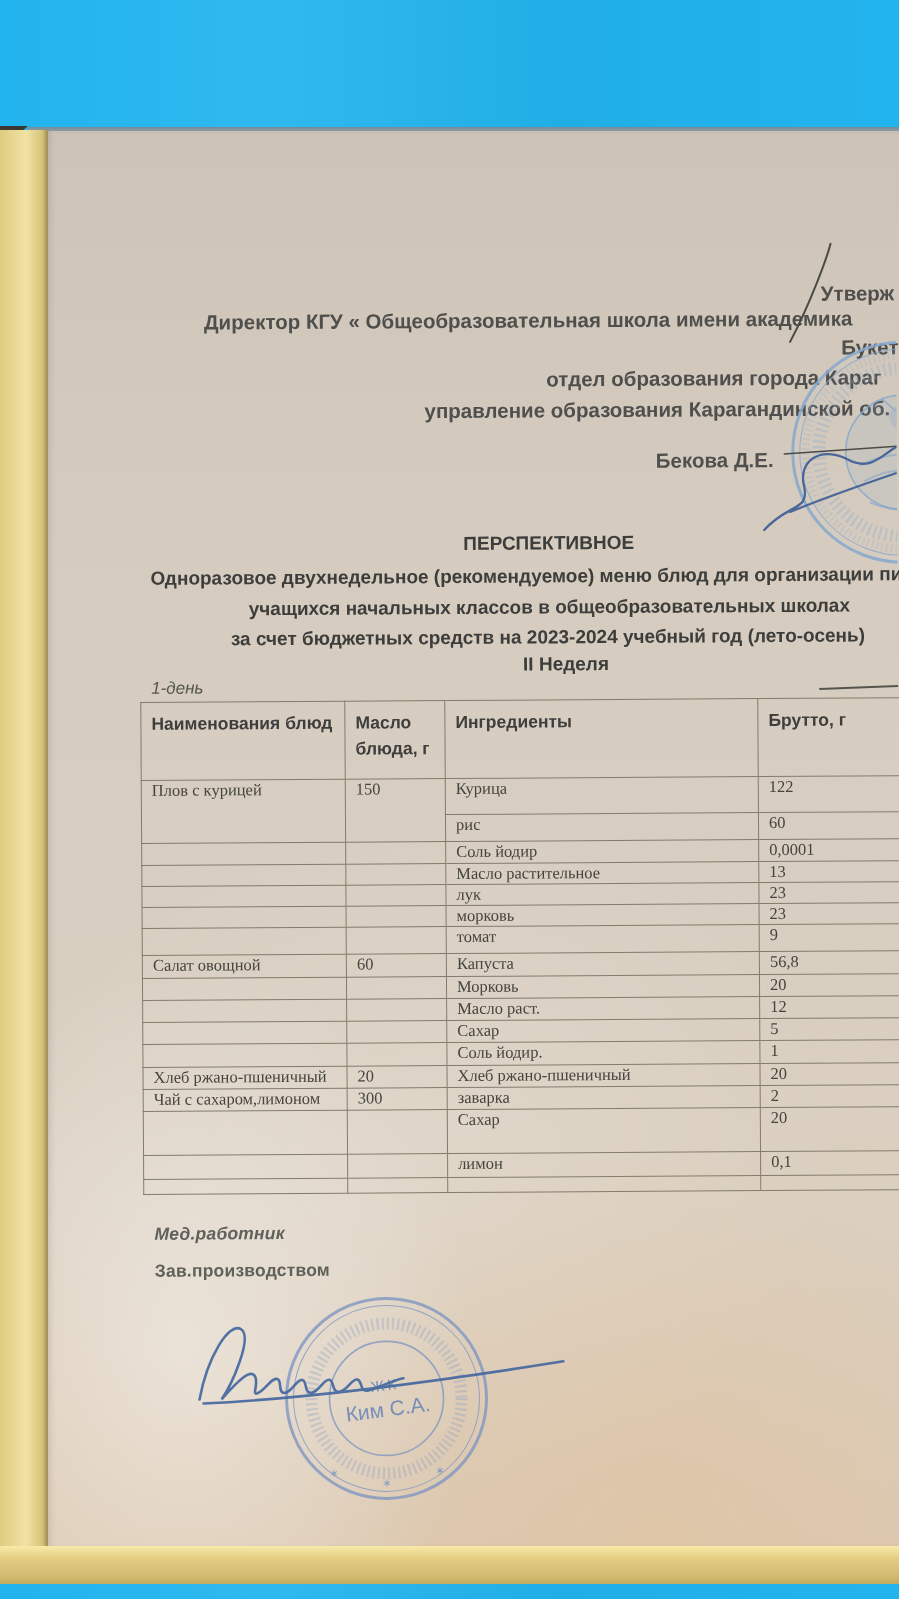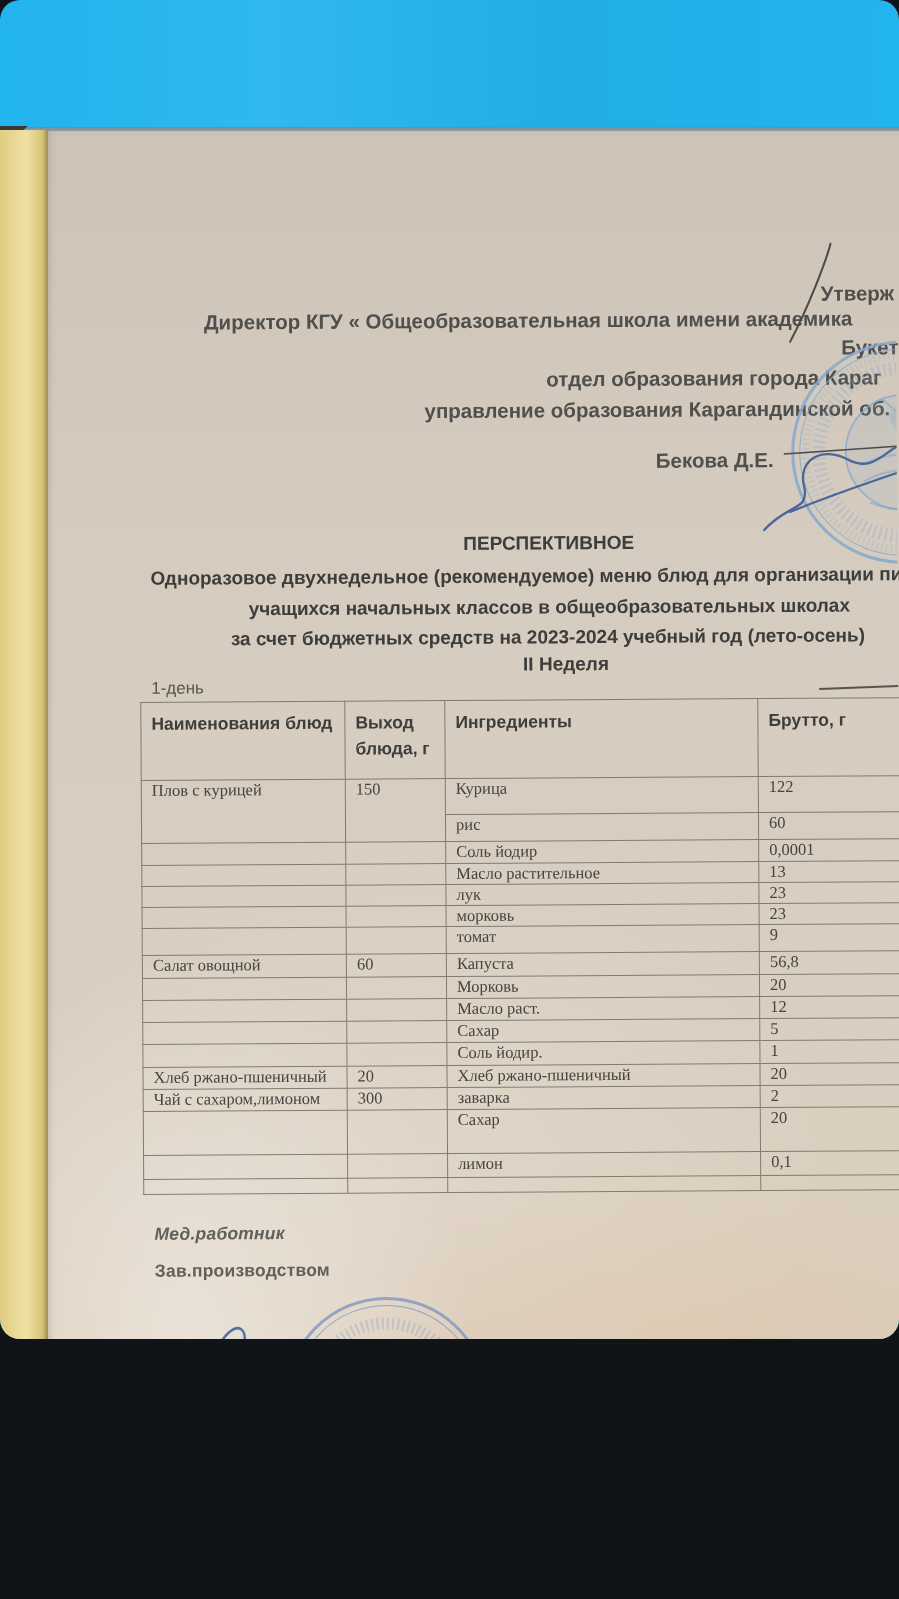--- a/index.html
+++ b/index.html
@@ -1,20 +1,19 @@
 <!DOCTYPE html>
 <html><head>
 <meta charset="utf-8">
 <style>
   html,body{margin:0;padding:0;background:#101418;}
   .photo{
-    position:relative;width:899px;height:1339px;overflow:hidden;
+    position:relative;width:899px;height:1599px;overflow:hidden;
     background:linear-gradient(90deg, rgba(255,255,255,0) 0%, rgba(255,255,255,.06) 30%, rgba(0,0,0,.035) 62%, rgba(255,255,255,0) 100%), #22b4ee;
     font-family:"Liberation Sans",sans-serif;
-    border-radius:20px;
   }
   .paper{
     position:absolute;left:46px;top:131px;width:853px;height:1417px;
     background:
       radial-gradient(55% 45% at 16% 86%, rgba(255,255,255,.42), rgba(255,255,255,0) 62%),
       radial-gradient(60% 40% at 72% 99%, rgba(226,188,142,.30), rgba(226,188,142,0) 70%),
       radial-gradient(70% 35% at 45% 72%, rgba(255,255,255,.14), rgba(255,255,255,0) 70%),
       linear-gradient(180deg,#cdc3b6 0%,#d5cbbe 28%,#d8cec1 55%,#dbcfbf 76%,#dcc9b2 100%);
     box-shadow:inset 6px 0 10px -6px rgba(60,50,40,.35);
   }
@@ -31,21 +30,21 @@
     background:linear-gradient(90deg,#e0cc80 0%,#f0e2a4 55%,#d7c378 88%,#9c8c55 100%);
   }
   .frame-bottom{
     position:absolute;left:0;top:1546px;width:899px;height:38px;
     background:linear-gradient(180deg,#f7eaa8 0%,#e3cc81 35%,#d4bc72 75%,#c4ab60 100%);
   }
   .content{position:absolute;left:0;top:0;width:899px;height:1599px;transform:rotate(-0.35deg);transform-origin:450px 820px;}
   .txt{position:absolute;white-space:nowrap;color:#4b4b49;}
   .approval{font-weight:bold;font-size:20.5px;color:#4f4f4d;}
   .title{font-weight:bold;font-size:19px;color:#3d3d3b;}
-  .day{font-size:17px;color:#55564e;font-weight:400;}
+  .day{font-size:17px;color:#55564e;font-weight:400;font-style:italic;}
   .footerlbl{font-size:17.5px;color:#60615b;font-weight:600;letter-spacing:.2px;}
   .shortline{position:absolute;background:#55544e;height:2px;}
   table.menu{
     position:absolute;left:141px;top:700px;width:797px;
     border-collapse:collapse;table-layout:fixed;
   }
   table.menu th, table.menu td{border:1px solid #837c6c;}
   table.menu th{
     font-family:"Liberation Sans",sans-serif;font-weight:bold;font-size:17.5px;color:#3e3e3c;
     text-align:left;vertical-align:top;padding:8px 8px 0 10px;line-height:1.5;
@@ -113,21 +112,21 @@
     <table class="menu">
       <colgroup>
         <col style="width:204px">
           <col style="width:100px">
           <col style="width:313px">
           <col style="width:180px">
       </colgroup>
       <thead>
         <tr style="height:78px">
           <th>Наименования блюд</th>
-          <th>Выход блюда, г</th>
+          <th>Масло блюда, г</th>
           <th>Ингредиенты</th>
           <th>Брутто, г</th>
         </tr>
       </thead>
       <tbody>
           <tr style="height: 36px;">
             <td class="col-dish" rowspan="2">Плов с курицей</td>
             <td class="col-output" rowspan="2">150</td>
             <td class="col-ingredient">Курица</td>
             <td class="col-brutto">122</td>

